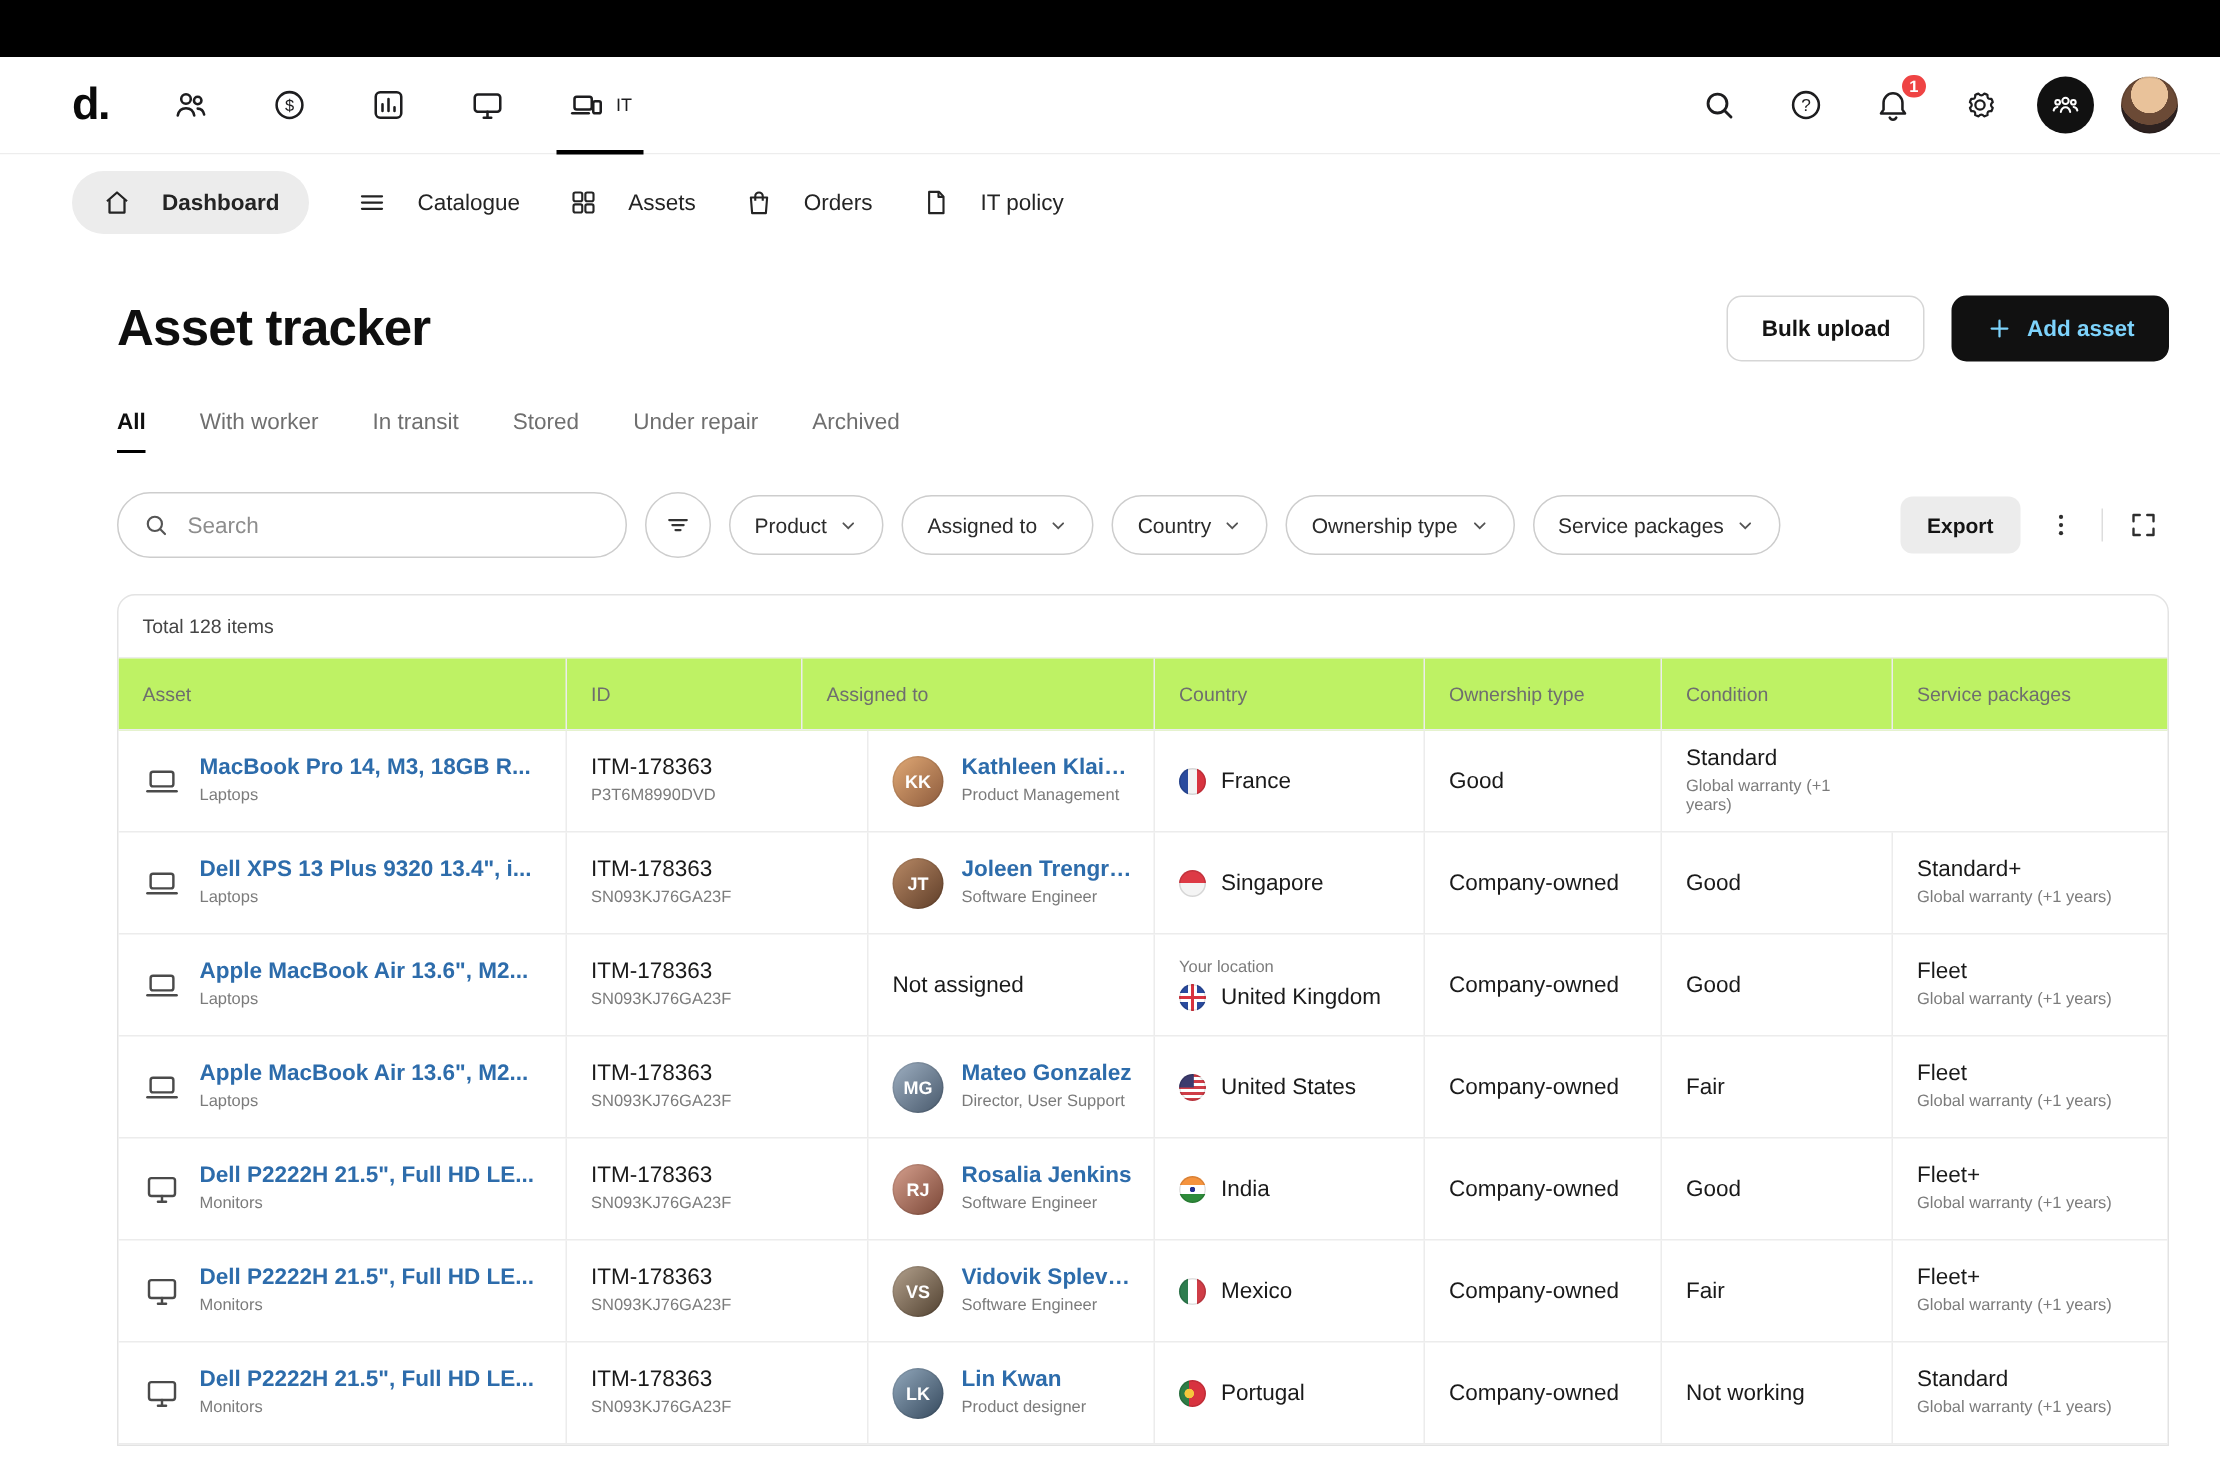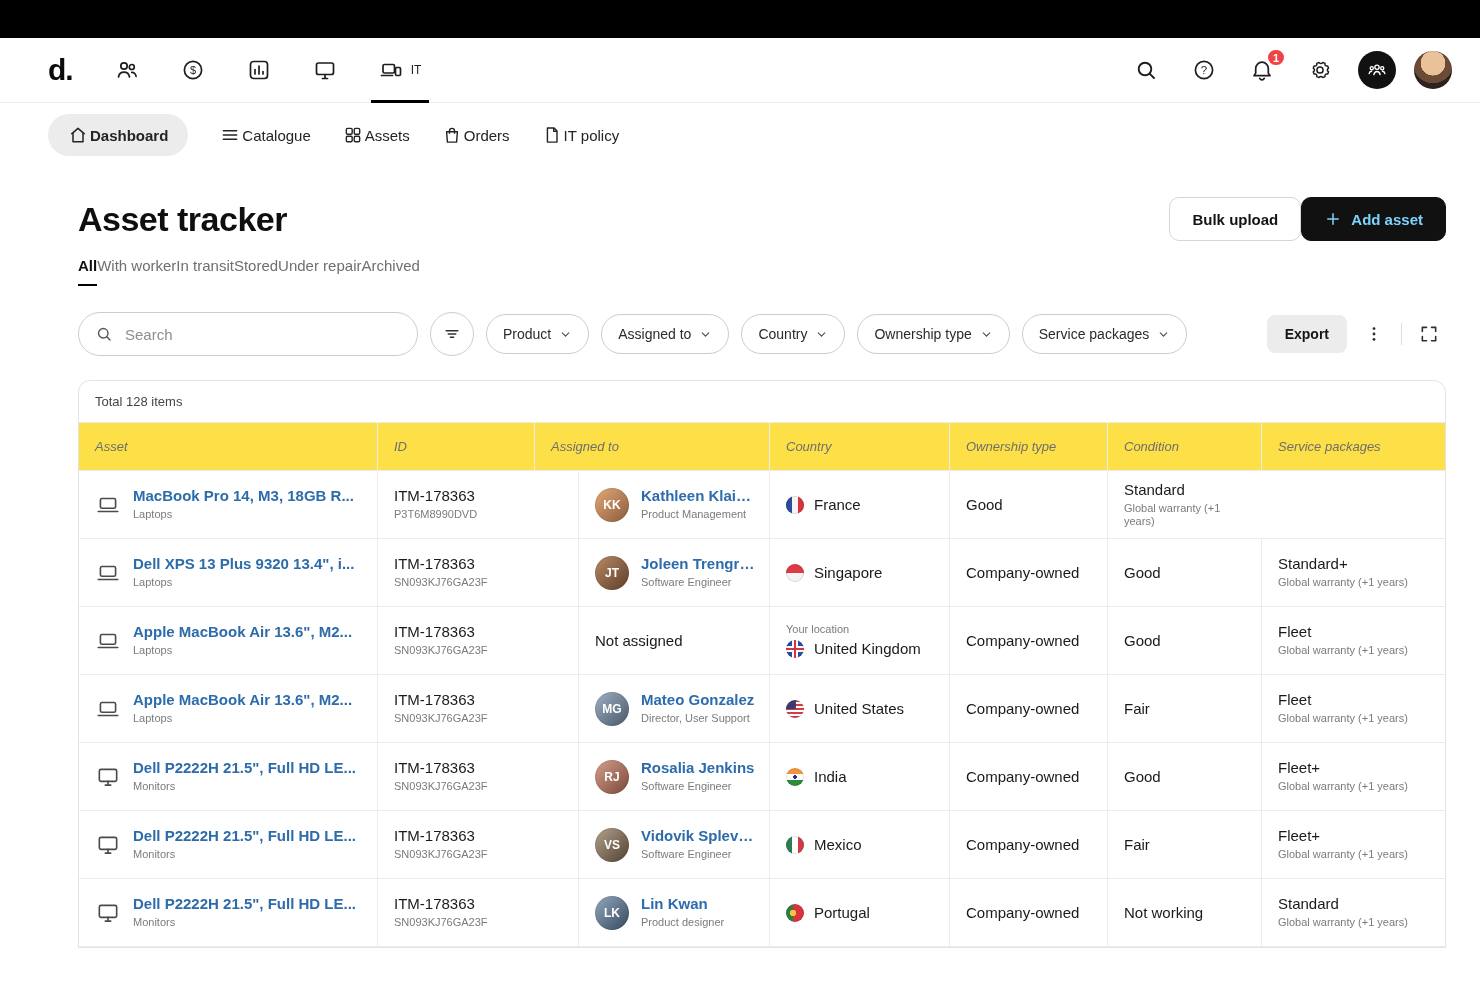--- a/index.html
+++ b/index.html
@@ -32,36 +32,36 @@
     background:var(--badge); color:#fff; font-size:11px; font-weight:700; border-radius:10px;
     display:flex; align-items:center; justify-content:center; border:2px solid #fff; }
   .community { width:38px; height:38px; border-radius:50%; background:#111; display:flex;
     align-items:center; justify-content:center; cursor:pointer; }
   .user-avatar { width:38px; height:38px; border-radius:50%; cursor:pointer;
     background:radial-gradient(circle at 50% 32%, #e9c29a 0 38%, #6b4a36 39% 62%, #2e2220 63%);
     box-shadow:inset 0 0 0 1px rgba(0,0,0,.12); }
 
   
   .subnav { height:64px; display:flex; align-items:center; gap:32px; padding:0 48px; background:#fff; }
-  .subnav-item { display:flex; align-items:center; gap:2px; font-size:15px; color:#242424;
+  .subnav-item { display:flex; align-items:center; gap:20px; font-size:15px; color:#242424;
     cursor:pointer; font-weight:500; }
   .subnav-item.pill { background:#ececec; border-radius:22px; height:42px; padding:0 20px; font-weight:700; }
 
   
   .main { padding:0 34px 0 78px; }
   .title-row { margin-top:30px; display:flex; align-items:center; }
   .page-title { font-size:34px; font-weight:700; letter-spacing:-.5px; color:#0f0f0f; }
-  .title-actions { margin-left:auto; display:flex; }
+  .title-actions { margin-left:auto; display:flex; gap:18px; }
   .btn { height:44px; border-radius:10px; font-size:15px; font-weight:600; cursor:pointer;
     display:flex; align-items:center; gap:9px; padding:0 22px; font-family:inherit; }
   .btn-outline { background:#fff; border:1px solid #d6d6d6; color:#141414; }
   .btn-black { background:var(--btn-black); border:1px solid var(--btn-black); color:#7dd3fc; }
 
   
-  .tabs { margin-top:16px; display:flex; }
+  .tabs { margin-top:32px; display:flex; gap:36px; }
   .tab { font-size:15px; color:#6f6f6f; cursor:pointer; position:relative; padding-bottom:12px; }
   .tab.active { color:#0f0f0f; font-weight:700; }
   .tab.active::after { content:""; position:absolute; left:0; right:0; bottom:0; height:2.5px; background:#000; }
 
   
   .filter-row { margin-top:26px; display:flex; align-items:center; gap:12px; }
   .search-box { position:relative; width:340px; }
   .search-box input { width:100%; height:44px; border:1px solid #cdcdcd; border-radius:22px;
     padding:0 16px 0 46px; font-size:15px; color:#333; outline:none; font-family:inherit; }
   .search-box input::placeholder { color:#8d8d8d; }
@@ -77,21 +77,21 @@
   .flat-icon { width:34px; height:34px; display:flex; align-items:center; justify-content:center;
     color:#2e2e2e; cursor:pointer; }
   .vdiv { width:1px; height:22px; background:#ddd; }
 
   
   .table-card { margin-top:24px; border:1px solid var(--border); border-radius:12px 12px 0 0;
     overflow:hidden; background:#fff; }
   .total-bar { height:42px; display:flex; align-items:center; padding:0 16px; font-size:13px;
     color:#454545; border-bottom:1px solid var(--row-line); }
   .thead, .trow { display:grid; grid-template-columns:298px 157px 235px 180px 158px 154px 1fr; }
-  .thead { height:48px; background:#fde047; border-bottom:1px solid var(--row-line);font-style:italic; }
+  .thead { height:48px; background:#bef264; border-bottom:1px solid var(--row-line); }
   .th { display:flex; align-items:center; padding:0 14px 0 16px; font-size:13px; color:#6e6e6e; }
   .th + .th, .cell + .cell { border-left:1px solid var(--row-line); }
   .trow { height:68px; border-bottom:1px solid var(--row-line); }
   .cell { display:flex; align-items:center; padding:0 12px 0 16px; min-width:0; }
   .stack { display:flex; flex-direction:column; gap:3px; min-width:0; }
   .primary { font-size:15px; color:#1a1a1a; line-height:1.2; }
   .sub { font-size:11px; color:var(--sub); line-height:1.2; }
   .link { color:var(--link); font-weight:700; font-size:15px; line-height:1.2;
     white-space:nowrap; overflow:hidden; text-overflow:ellipsis; }
   .link.plain { color:#1a1a1a; font-weight:400; }

